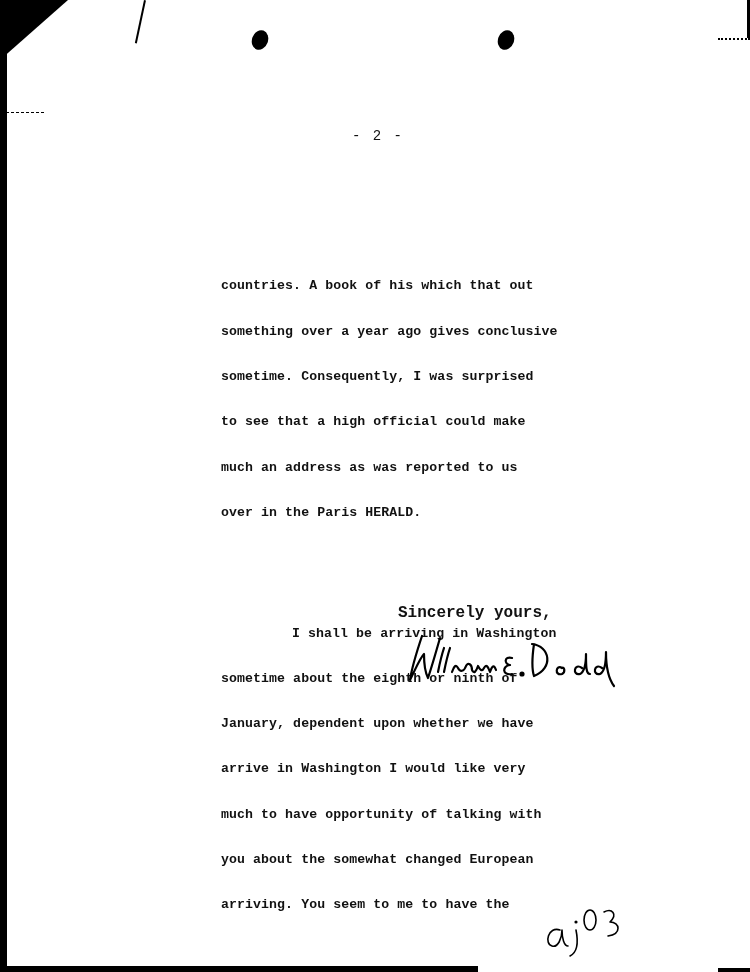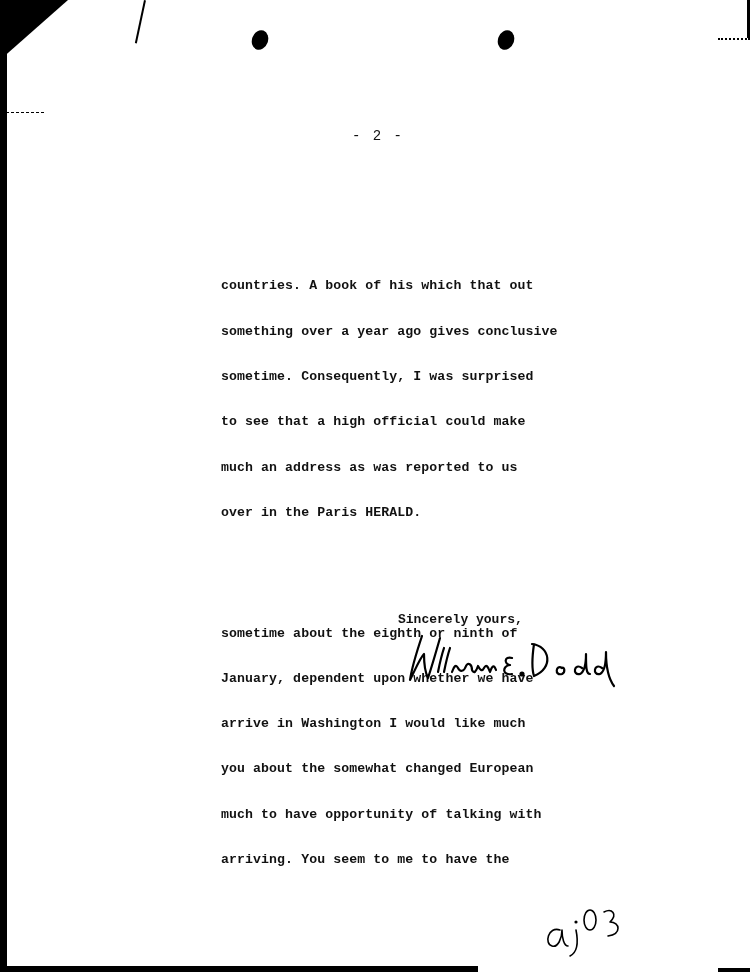--- a/index.html
+++ b/index.html
@@ -90,23 +90,22 @@
       line-height: 15.1px;
       white-space: pre;
       font-weight: bold;
       letter-spacing: 0.1px;
     }
     .para { margin: 0 0 15.1px 0; }
     .indent { display: inline-block; width: 71px; }
     .closing {
       position: absolute;
       left: 398px; top: 604px;
-      font-size: 13px;
+      font-size: 16px;
       font-weight: bold;
-      margin-top: 8px;
     }
     .signature {
       position: absolute;
       left: 404px; top: 628px;
       width: 230px; height: 60px;
     }
     .handwritten-note {
       position: absolute;
       left: 540px; top: 900px;
       width: 110px; height: 60px;
@@ -132,25 +131,26 @@
   <div class="body-text">
     <div class="para">
       <div>countries. A book of his which that out</div>
       <div>something over a year ago gives conclusive</div>
       <div>sometime. Consequently, I was surprised</div>
       <div>to see that a high official could make</div>
       <div>much an address as was reported to us</div>
       <div>over in the Paris HERALD.</div>
     </div>
     <div class="para">
+      <div><span class="indent"></span><span>I shall be arriving in Washington</span></div>
       <div>sometime about the eighth or ninth of</div>
       <div>January, dependent upon whether we have</div>
-      <div>arrive in Washington I would like much</div>
+      <div>arrive in Washington I would like very</div>
+      <div>much to have opportunity of talking with</div>
       <div>you about the somewhat changed European</div>
-      <div>much to have opportunity of talking with</div>
       <div>arriving. You seem to me to have the</div>
       
       
       
     </div>
     
     
   </div>
 
   <div class="closing">Sincerely yours,</div>

